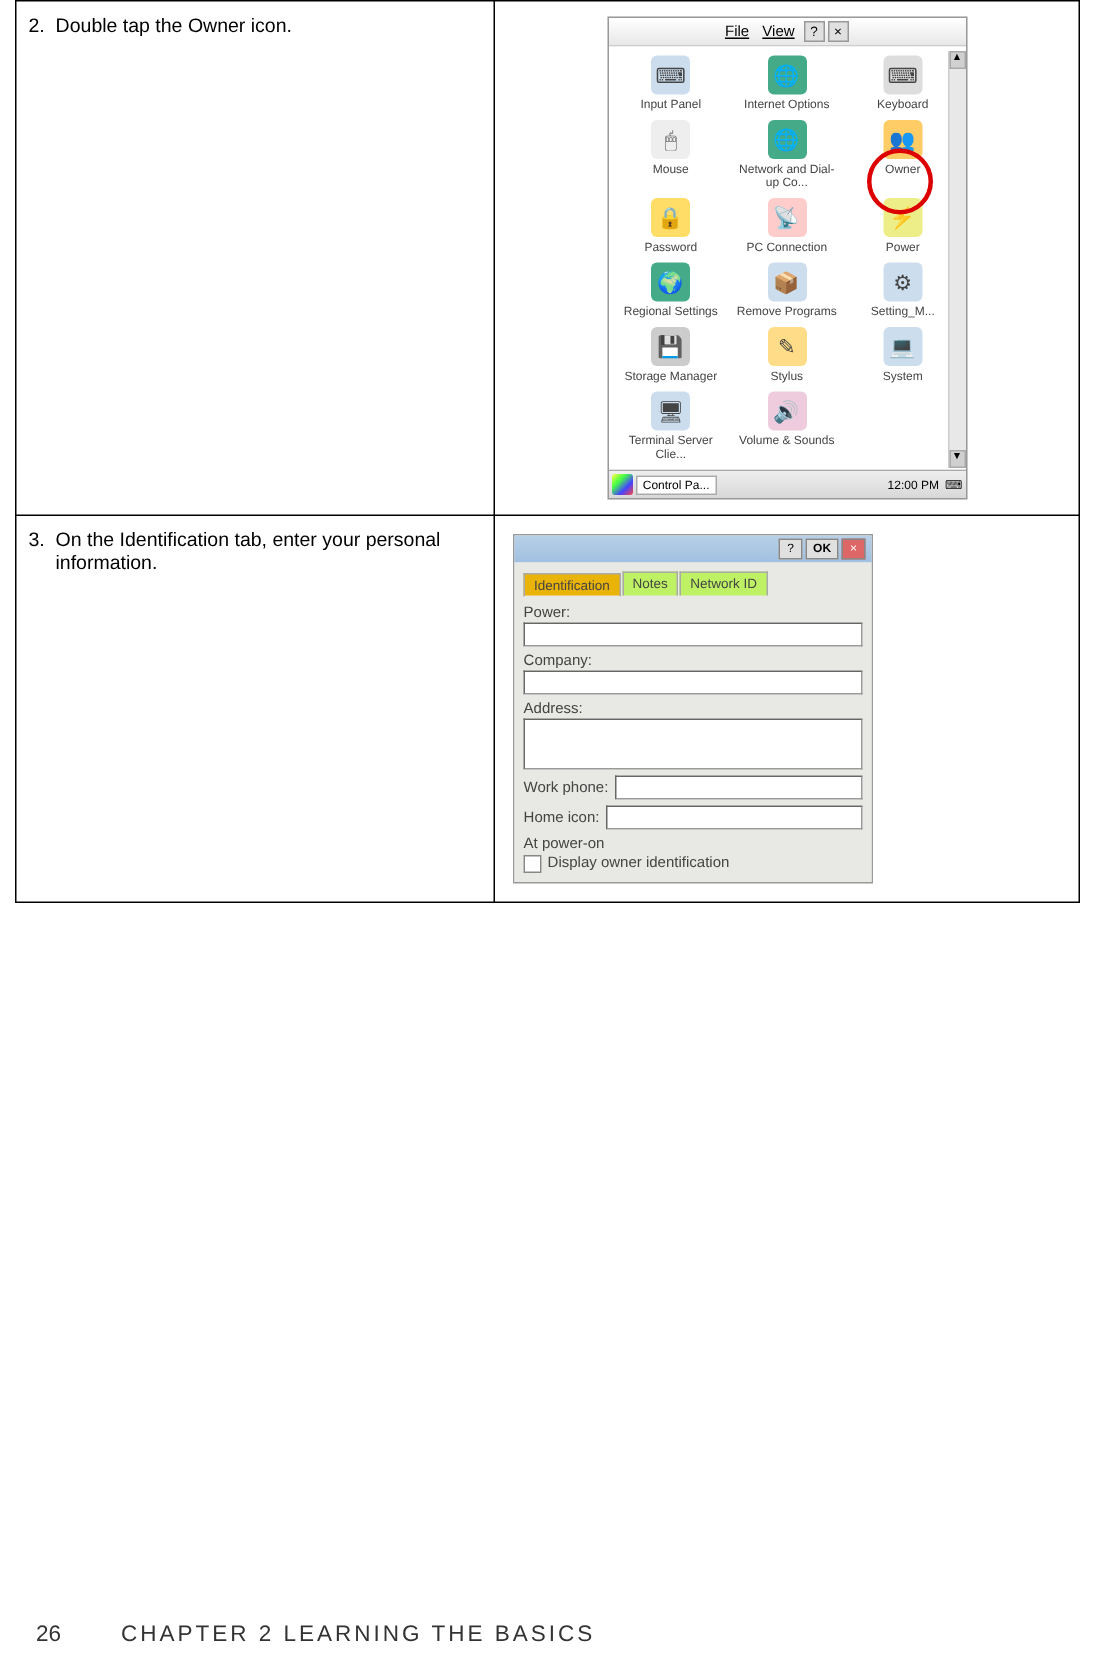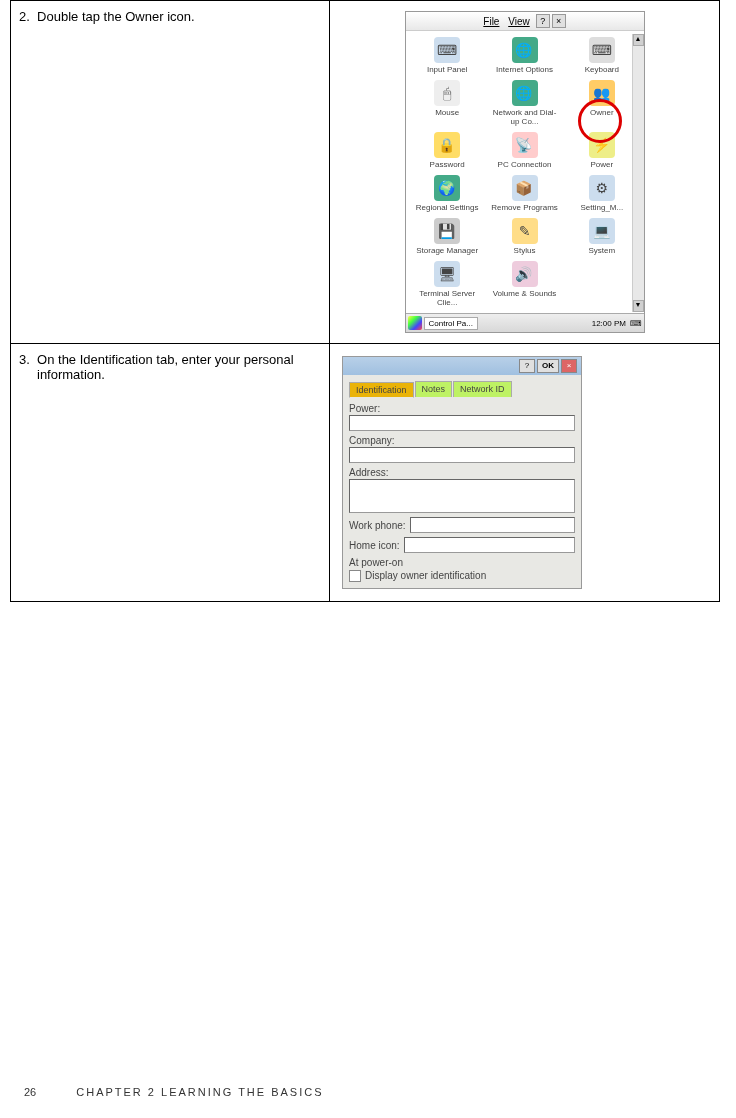--- a/index.html
+++ b/index.html
@@ -151,21 +151,21 @@
     .field-textarea { height: 34px; }
     .inline-field { display: flex; align-items: center; gap: 4px; margin-top: 4px; justify-content: flex-end; }
     .inline-field .field-input { flex: 1; }
     .checkbox-row { display: flex; align-items: flex-start; gap: 4px; margin-top: 2px; }
     .checkbox { width: 12px; height: 12px; background: #fff; border: 1px solid #888; }
     
     .footer {
       position: absolute;
       bottom: 20px;
       left: 24px;
-      font-size: 11px;
+      font-size: 15px;
       letter-spacing: 2px;
       color: #333;
     }
     .footer-num { letter-spacing: normal; margin-right: 40px; }
   </style>
 </head>
 <body>
 
 <table class="content-table">
   <tbody>

